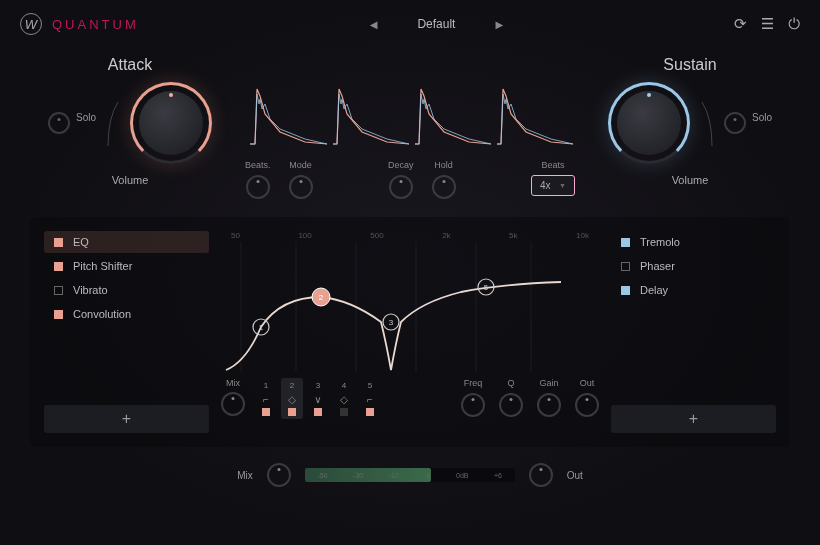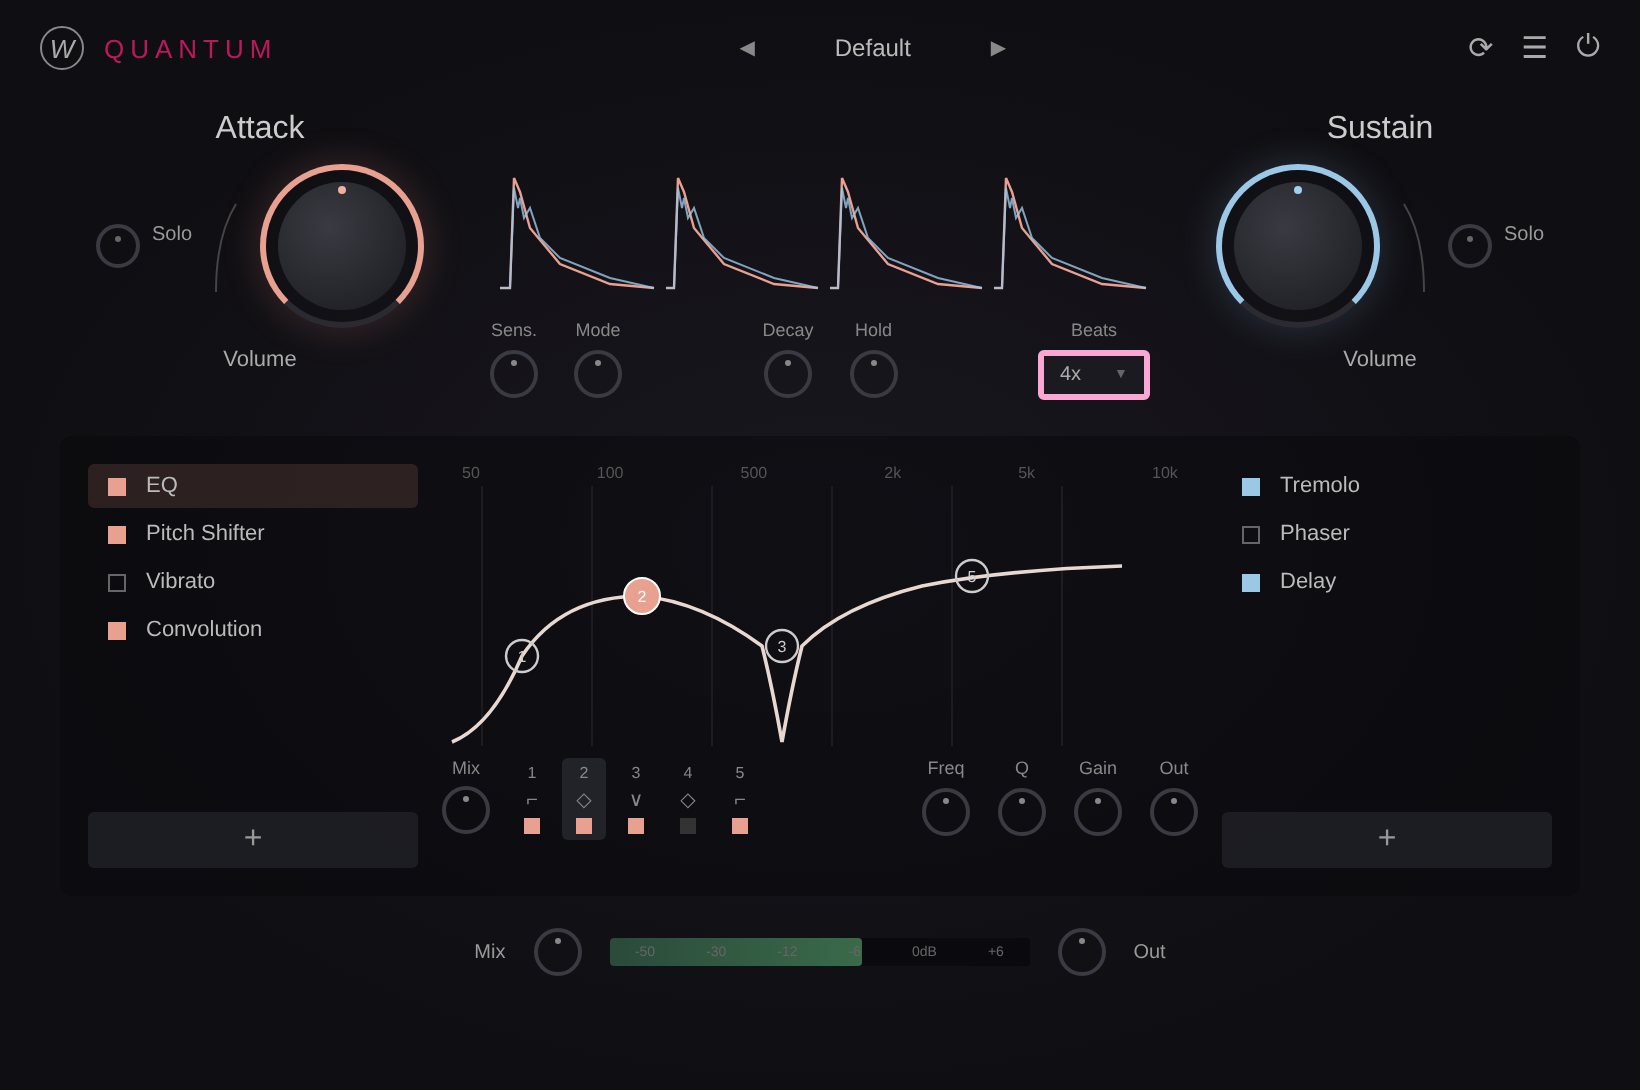--- a/index.html
+++ b/index.html
@@ -29,21 +29,21 @@
 .big-knob.sustain::after{background:#a0d0f0}
 .vol-label{font-size:11px;color:#aaa;margin-top:10px}
 .transient-viz{flex:1;display:flex;flex-direction:column;align-items:center;padding:0 10px}
 .waveform{width:330px;height:80px;margin-top:18px}
 .trans-controls{display:flex;gap:18px;margin-top:6px;width:330px;justify-content:space-between;align-items:flex-start}
 .trans-group{display:flex;gap:18px}
 .small-ctrl{display:flex;flex-direction:column;align-items:center;gap:5px}
 .small-label{font-size:9px;color:#888}
 .small-knob{width:24px;height:24px;border:2px solid #3a3a42;border-radius:50%;position:relative}
 .small-knob::after{content:'';position:absolute;width:3px;height:3px;background:#888;border-radius:50%;top:3px;left:50%;transform:translateX(-50%)}
-.beats-select{background:#1a1a20;border:3px solid #f9a8d4;color:#aaa;font-size:10px;padding:4px 8px;border-radius:3px;width:56px;display:flex;justify-content:space-between;align-items:center}
+.beats-select{background:#1a1a20;border:1px solid #f9a8d4;color:#aaa;font-size:10px;padding:4px 8px;border-radius:3px;width:44px;display:flex;justify-content:space-between;align-items:center}
 .fx-section{background:rgba(10,10,14,0.6);border-radius:6px;margin:6px 30px;padding:14px;display:flex;gap:12px;min-height:230px}
 .fx-list{width:165px;display:flex;flex-direction:column;gap:2px}
 .fx-item{display:flex;align-items:center;gap:10px;padding:5px 10px;border-radius:3px;cursor:pointer;font-size:11px;color:#bbb}
 .fx-item.selected{background:rgba(230,150,130,0.15)}
 .fx-toggle{width:9px;height:9px;border:1px solid #666}
 .fx-toggle.on-attack{background:#e8a090;border-color:#e8a090}
 .fx-toggle.on-sustain{background:#9cc8e8;border-color:#9cc8e8}
 .fx-add{margin-top:auto;background:rgba(40,40,48,0.6);border-radius:3px;height:28px;display:flex;align-items:center;justify-content:center;color:#999;font-size:16px;cursor:pointer}
 .eq-panel{flex:1;display:flex;flex-direction:column}
 .eq-freqs{display:flex;justify-content:space-between;font-size:8px;color:#555;padding:0 10px}
@@ -111,21 +111,21 @@
       <g stroke="#9cc8e8" stroke-width="1" fill="none" opacity="0.8">
         <path d="M5 70 L10 70 L12 20 L14 30 L15 25 L17 35 L20 30 L25 45 L35 55 L60 65 L82 70"></path>
         <path d="M88 70 L92 70 L94 20 L96 30 L97 25 L99 35 L102 30 L107 45 L117 55 L142 65 L164 70"></path>
         <path d="M170 70 L174 70 L176 20 L178 30 L179 25 L181 35 L184 30 L189 45 L199 55 L224 65 L246 70"></path>
         <path d="M252 70 L256 70 L258 20 L260 30 L261 25 L263 35 L266 30 L271 45 L281 55 L306 65 L328 70"></path>
       </g>
     </svg>
     <div class="trans-controls">
       <div class="trans-group">
         <div class="small-ctrl">
-            <div class="small-label">Sens.</div>
+            <div class="small-label">Beats.</div>
             <div class="small-knob"></div>
           </div>
         <div class="small-ctrl">
             <div class="small-label">Mode</div>
             <div class="small-knob"></div>
           </div>
       </div>
       <div class="trans-group">
         <div class="small-ctrl">
             <div class="small-label">Decay</div>

